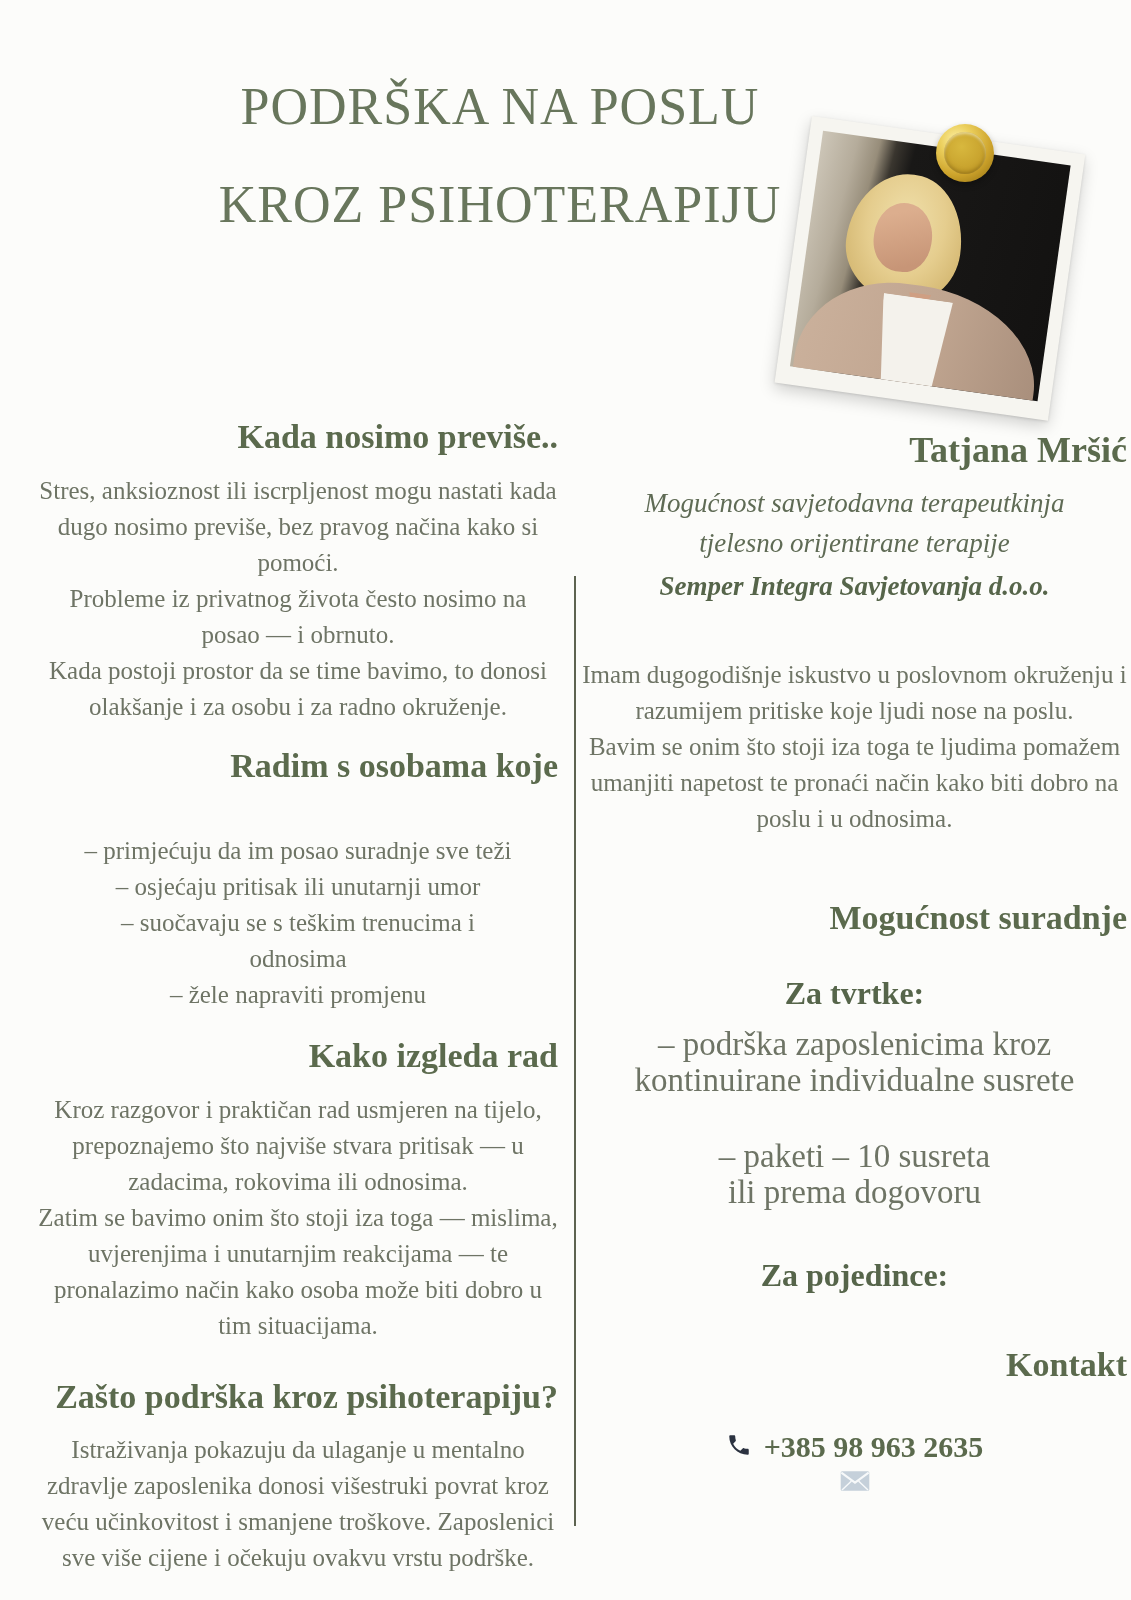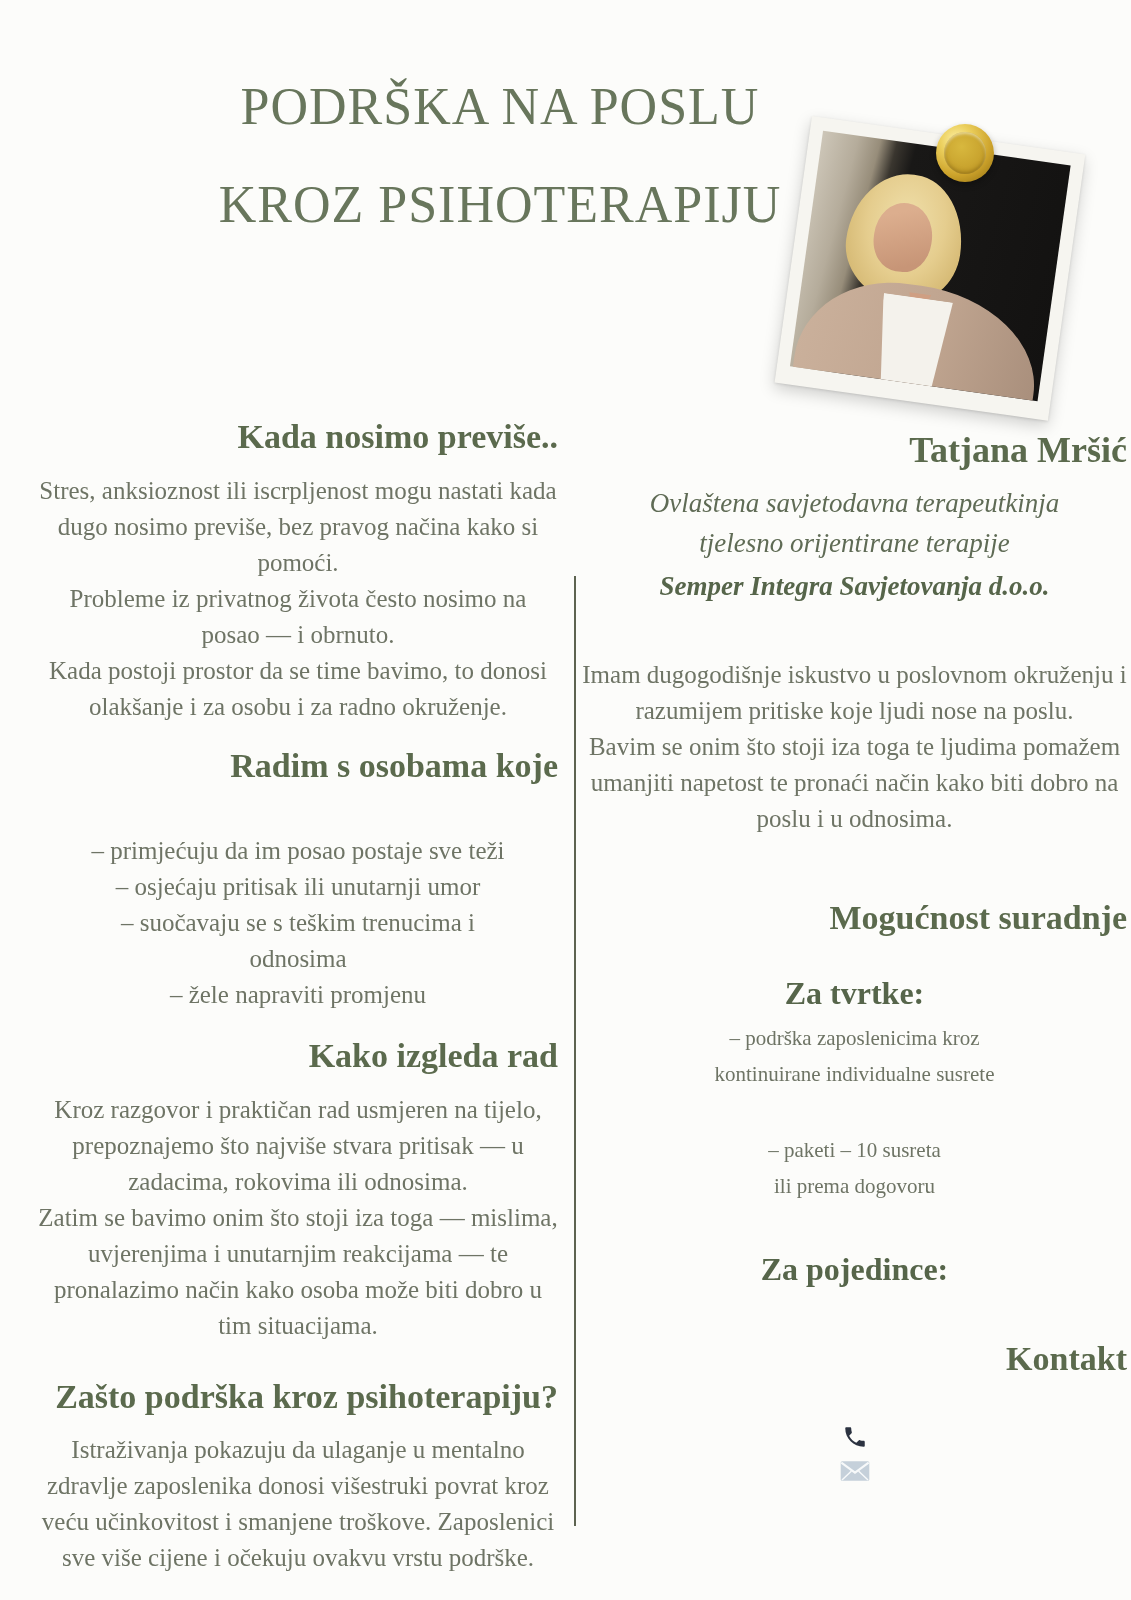--- a/index.html
+++ b/index.html
@@ -78,21 +78,21 @@
   .sec-kako    { margin-top:22px; }
   .sec-zasto   { margin-top:32px; }
 
   .person-name { font-size:36px; }
   .credentials { margin:10px 0 0; font-size:27px; line-height:40px; font-style:italic; color:#5f6b55; white-space:pre-line; }
   .company     { margin:4px 0 0; font-size:27px; line-height:38px; font-style:italic; font-weight:bold; color:#56654a; }
   .bio         { margin-top:52px; }
 
   .collab-heading { margin-top:60px; }
   .sub-label   { margin:34px 0 0; font-size:32px; line-height:38px; font-weight:bold; color:#56654a; }
-  .sub-text    { margin:8px; font-size:21px; line-height:36px; white-space:pre-line; }
+  .sub-text    { margin:14px; font-size:33px; line-height:36px; white-space:pre-line; }
   .packages    { margin-top:40px; }
   .individuals-label { margin-top:46px; }
 
   .contact-heading { margin-top:50px; }
   .contact-rows { margin-top:44px; }
   .contact-row { display:flex; align-items:center; justify-content:center; gap:12px; }
   .phone-text { font-size:30px; font-weight:bold; color:#5b6a4d; }
   .email-row { margin-top:4px; }
   .email-text { font-size:28px; color:#6e7465; }
 </style>
@@ -123,21 +123,21 @@
 
     <div class="section">
       <h2>Kada nosimo previše..</h2>
       <p class="body">Stres, anksioznost ili iscrpljenost mogu nastati kada dugo nosimo previše, bez pravog  načina kako si pomoći.
 Probleme iz privatnog života često nosimo na posao — i obrnuto.
 Kada postoji prostor da se time bavimo, to donosi olakšanje i za osobu i za radno okruženje.</p>
     </div>
 
     <div class="section sec-radim">
       <h2>Radim s osobama koje</h2>
-      <p class="body">– primjećuju da im posao postaje sve teži
+      <p class="body">– primjećuju da im posao suradnje sve teži
 – osjećaju pritisak ili unutarnji umor
 – suočavaju se s teškim trenucima  i
 odnosima
 – žele napraviti promjenu</p>
     </div>
 
     <div class="section sec-kako">
       <h2>Kako izgleda rad</h2>
       <p class="body">Kroz razgovor i praktičan rad usmjeren na tijelo, prepoznajemo što najviše stvara pritisak — u zadacima, rokovima ili odnosima.
 Zatim se bavimo onim što stoji iza toga — mislima, uvjerenjima i unutarnjim reakcijama — te pronalazimo način kako osoba može biti dobro u tim situacijama.</p>
@@ -146,21 +146,21 @@
     <div class="section sec-zasto">
       <h2>Zašto podrška kroz psihoterapiju?</h2>
       <p class="body">Istraživanja pokazuju da ulaganje u mentalno zdravlje zaposlenika donosi višestruki povrat kroz veću učinkovitost i smanjene troškove. Zaposlenici sve više cijene i očekuju ovakvu vrstu podrške.</p>
     </div>
 
   </div>
 
   <div class="col-right">
 
     <h2 class="person-name">Tatjana Mršić</h2>
-    <p class="credentials">Ovlaštena savjetodavna terapeutkinja
+    <p class="credentials">Mogućnost savjetodavna terapeutkinja
 tjelesno orijentirane terapije</p>
     <p class="company">Semper Integra Savjetovanja d.o.o.</p>
 
     <p class="body bio">Imam dugogodišnje iskustvo u poslovnom okruženju i razumijem pritiske koje ljudi nose na poslu.
 Bavim se onim što stoji iza toga te ljudima pomažem umanjiti napetost te pronaći način kako biti dobro na poslu i u odnosima.</p>
 
     <h2 class="collab-heading">Mogućnost suradnje</h2>
 
     <p class="sub-label">Za tvrtke:</p>
     <p class="sub-text">– podrška zaposlenicima kroz
@@ -173,20 +173,21 @@
 
     <h2 class="contact-heading">Kontakt</h2>
 
     <div class="contact-rows">
       <div class="contact-row">
         <span>
           <svg width="26" height="26" viewBox="0 0 24 24">
               <path fill="#2b3240" d="M6.62 10.79c1.44 2.83 3.76 5.14 6.59 6.59l2.2-2.21c.27-.27.67-.36 1.02-.24 1.12.37 2.33.57 3.57.57.55 0 1 .45 1 1V20c0 .55-.45 1-1 1-9.39 0-17-7.61-17-17 0-.55.45-1 1-1h3.5c.55 0 1 .45 1 1 0 1.25.2 2.45.57 3.57.11.35.03.74-.25 1.02l-2.2 2.2z"></path>
             </svg>
         </span>
+        <span class="phone-text">+385 98 963 2635</span>
       </div>
       <div class="contact-row email-row">
         <span>
           <svg width="32" height="26" viewBox="0 0 24 20">
               <rect x="1" y="2.5" width="22" height="15" rx="1.2" fill="#c5d0da"></rect>
               <path d="M1.5 3.5l10.5 7.8L22.5 3.5" fill="none" stroke="#f7f9fa" stroke-width="1.6"></path>
               <path d="M2 17l7.3-7M22 17l-7.3-7" stroke="#f7f9fa" stroke-width="1.1" fill="none"></path>
             </svg>
         </span>
       </div>

